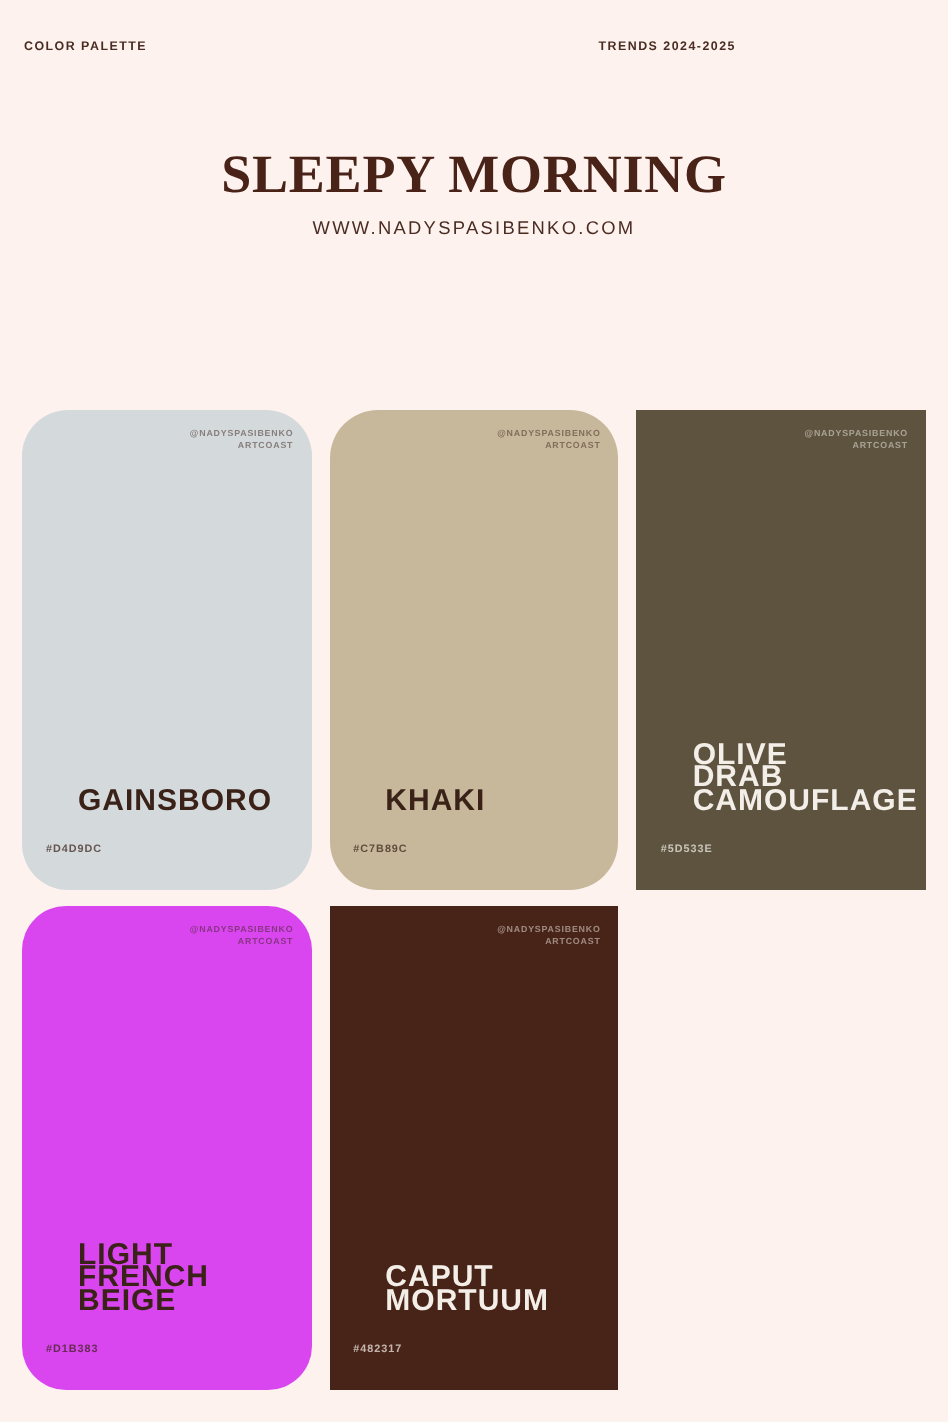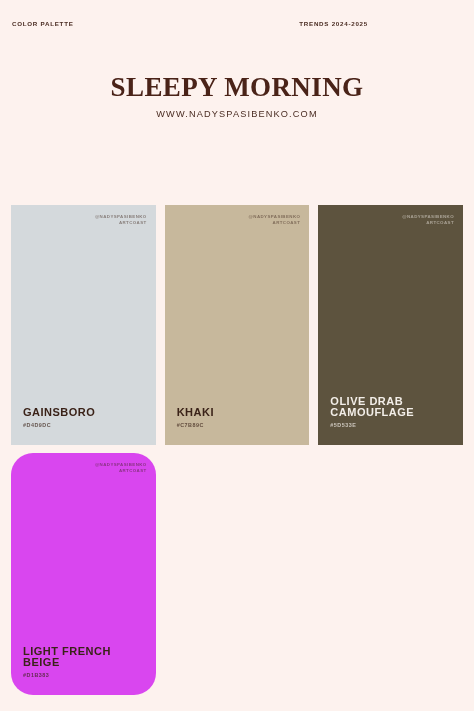--- a/index.html
+++ b/index.html
@@ -92,25 +92,25 @@
     font-weight: 700;
     opacity: 0.5;
   }
   .card-info {
     position: absolute;
     left: 12px;
     bottom: 17px;
     right: 10px;
   }
   .card-name {
-    font-size: 11px;
+    font-size: 15px;
     letter-spacing: 0.5px;
     line-height: 11.5px;
     font-weight: 700;
-    margin: 0;
+    margin: 16px;
     text-transform: uppercase;
   }
   .card-hex {
     font-size: 5.4px;
     letter-spacing: 0.5px;
     margin: 3.5px 0 0 0;
     font-weight: 700;
     opacity: 0.72;
   }
   
@@ -131,32 +131,32 @@
     <span>TRENDS 2024-2025</span>
   </div>
 
   <div class="titleblock">
     <h1 class="main-title">SLEEPY MORNING</h1>
     <p class="sub-title">WWW.NADYSPASIBENKO.COM</p>
   </div>
 
   <div class="grid">
 
-    <div class="card tone-dark" style="background-color: rgb(212, 217, 220);">
+    <div class="card tone-dark" style="background-color: rgb(212, 217, 220); border-radius: 23px;">
       <div class="watermark">
         <div>@NADYSPASIBENKO</div>
         <div>ARTCOAST</div>
       </div>
       <div class="card-info">
         <p class="card-name">GAINSBORO</p>
         <p class="card-hex">#D4D9DC</p>
       </div>
     </div>
 
-    <div class="card tone-dark" style="background-color: rgb(199, 184, 156);">
+    <div class="card tone-dark" style="background-color: rgb(199, 184, 156); border-radius: 24px;">
       <div class="watermark">
         <div>@NADYSPASIBENKO</div>
         <div>ARTCOAST</div>
       </div>
       <div class="card-info">
         <p class="card-name">KHAKI</p>
         <p class="card-hex">#C7B89C</p>
       </div>
     </div>
 
@@ -176,15 +176,25 @@
         <div>@NADYSPASIBENKO</div>
         <div>ARTCOAST</div>
       </div>
       <div class="card-info">
         <p class="card-name">LIGHT FRENCH BEIGE</p>
         <p class="card-hex">#D1B383</p>
       </div>
     </div>
 
 
+    <div class="card tone-light" style="background-color: rgb(72, 35, 23);">
+      <div class="watermark">
+        <div>@NADYSPASIBENKO</div>
+        <div>ARTCOAST</div>
+      </div>
+      <div class="card-info">
+        <p class="card-name">CAPUT MORTUUM</p>
+        <p class="card-hex">#482317</p>
+      </div>
+    </div>
 
   </div>
 </div>
 
 </body></html>

